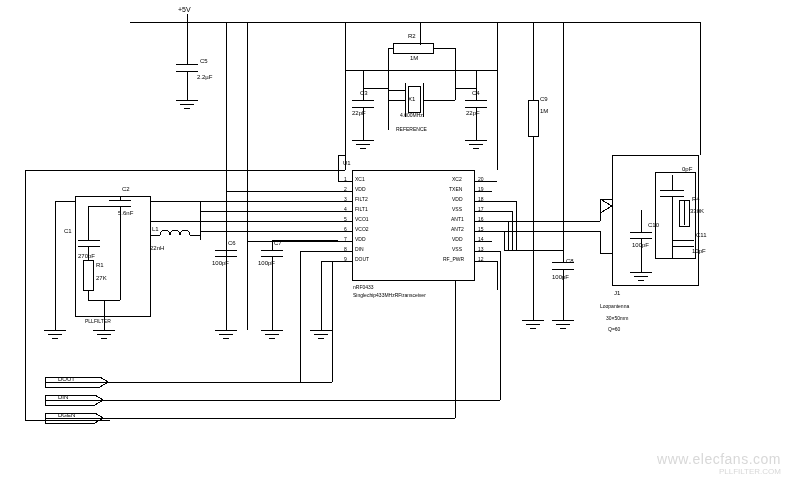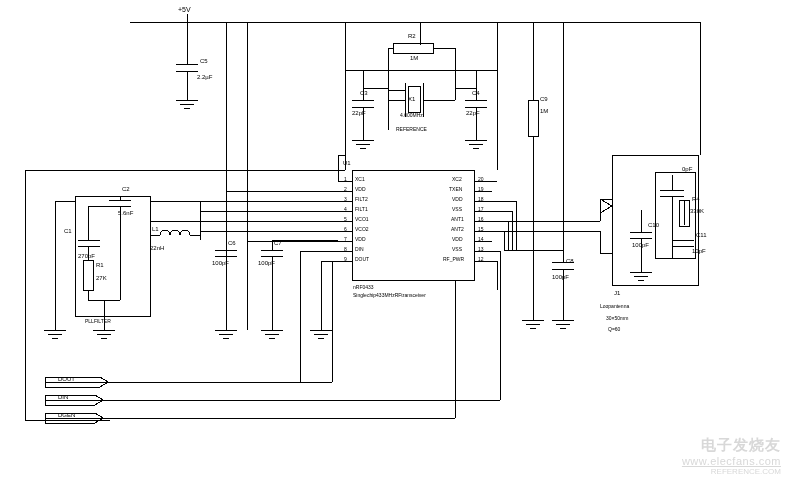--- a/index.html
+++ b/index.html
@@ -7,21 +7,21 @@
        font-family:"Liberation Sans",sans-serif;color:#000;}
   #sheet{position:absolute;left:0;top:0;width:787px;height:480px;}
   .lbl{position:absolute;font-size:6px;line-height:7px;white-space:nowrap;color:#000;}
   .lbl.s5{font-size:5px;line-height:6px;}
   .lbl.s7{font-size:7px;line-height:8px;}
   .caption{position:absolute;left:0;top:441px;width:787px;text-align:center;
            font-size:12px;font-family:"Liberation Serif",serif;color:#000;}
   .wm{position:absolute;right:6px;bottom:4px;text-align:right;
       font-family:"Liberation Sans",sans-serif;color:#cfcfcf;}
   .wm .wm1{font-size:15px;font-weight:bold;letter-spacing:1px;color:#d8d8d8;}
-  .wm .wm2{font-size:11px;color:#d8d8d8;letter-spacing:.5px;text-decoration:underline;}
+  .wm .wm2{font-size:14px;color:#d8d8d8;letter-spacing:.5px;}
   .wm .wm3{font-size:8px;color:#d8d8d8;}
 </style>
 </head>
 <body>
 
 <div id="sheet">
 
 <svg width="787" height="480" viewBox="0 0 787 480">
   <g stroke="#000" stroke-width="1" fill="none" shape-rendering="crispEdges">
 
@@ -380,18 +380,17 @@
 <div class="lbl s5" style="left:606px;top:315px;">30×50mm</div>
 <div class="lbl s5" style="left:608px;top:326px;">Q=60</div>
 
 
 <div class="lbl" style="left:58px;top:376px;">DOUT</div>
 <div class="lbl" style="left:58px;top:394px;">DIN</div>
 <div class="lbl" style="left:58px;top:412px;">DGEN</div>
 
 
 <div class="wm">
-  <div class="wm1">电子发烧友</div>
   <div class="wm2">www.elecfans.com</div>
-  <div class="wm3">REFERENCE.COM</div>
+  <div class="wm3">PLLFILTER.COM</div>
 </div>
 
 </div>
 
 </body></html>

